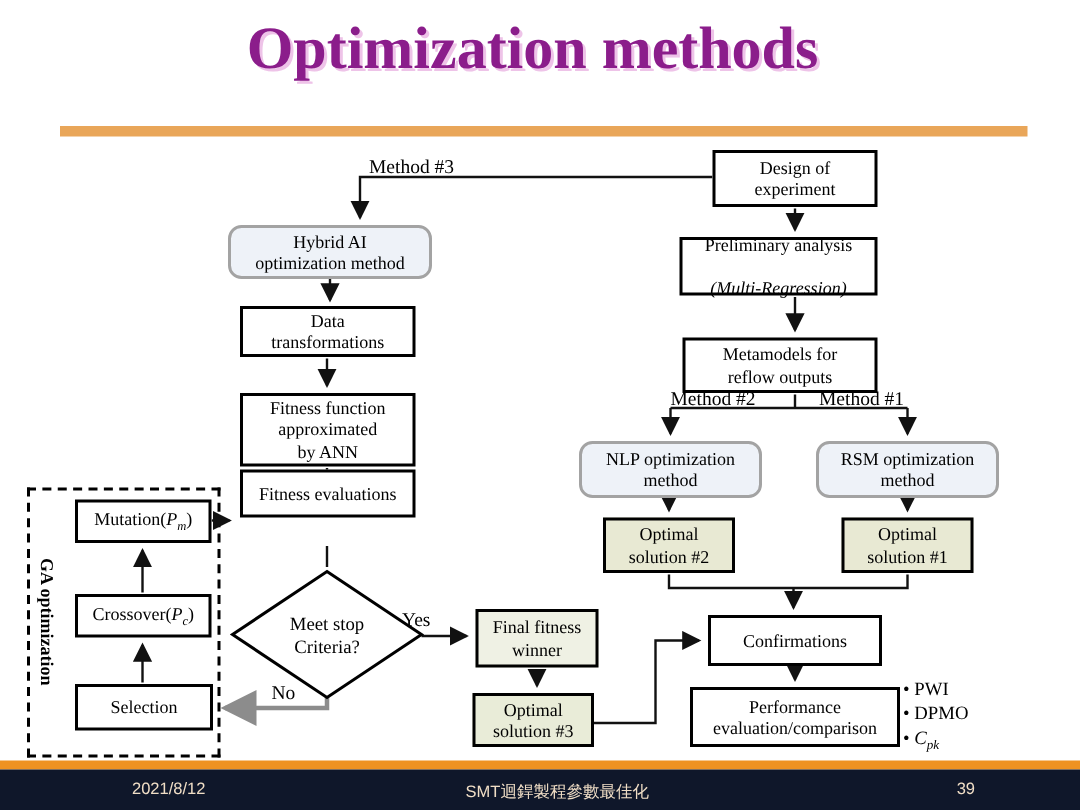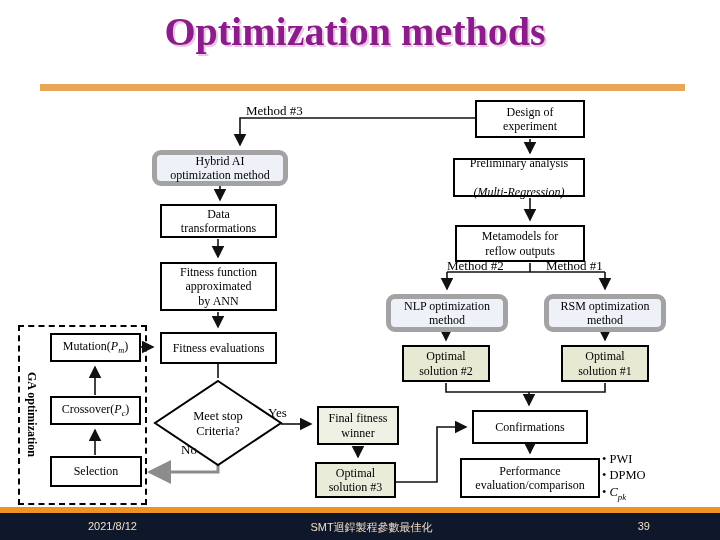--- a/index.html
+++ b/index.html
@@ -7,21 +7,21 @@
          font-family:"Liberation Serif",serif;}
   .title{position:absolute;top:8px;left:0;right:10px;text-align:center;
          font-size:40px;font-weight:bold;color:#8b1d8b;letter-spacing:0px;
          text-shadow:2px 2px 0 #eec3e8;font-family:"Liberation Serif",serif;}
   .rule{position:absolute;left:40px;top:84px;width:645px;height:7px;background:#e9a659;}
   svg.wires{position:absolute;left:0;top:0;z-index:5;}
   .box{position:absolute;z-index:10;display:flex;align-items:center;justify-content:center;
        text-align:center;background:#ffffff;border:2px solid #000;
        font:12px/1.18 "Liberation Serif",serif;color:#000;
        white-space:pre-line;box-sizing:border-box;padding:1px 2px;}
-  .rounded{border:5px solid #a3a3a3;border-radius:9px;background:#eef2f8;}
+  .rounded{border:2px solid #a3a3a3;border-radius:9px;background:#eef2f8;}
   .khaki{background:#e8e9d3;}
   .green{background:#eff1e4;}
   .olive{background:#e9ecd8;}
   .ga{position:absolute;z-index:4;border:2px dashed #000;background:transparent;box-sizing:border-box;}
   .ga-label{position:absolute;z-index:6;width:160px;text-align:center;
             font:bold 12px "Liberation Serif",serif;transform:rotate(90deg);}
   .lbl{position:absolute;z-index:12;font:13px "Liberation Serif",serif;color:#000;}
   .diamond-text{position:absolute;z-index:12;text-align:center;white-space:pre-line;
                 font:12.5px/1.2 "Liberation Serif",serif;}
   .bullets{position:absolute;z-index:12;font:12.5px/1.3 "Liberation Serif",serif;}
@@ -109,42 +109,42 @@
     <div class="row"><span>•</span> <i>C</i><sub><i>pk</i></sub></div>
   </div>
 
   <div class="box rounded" style="left:152px;top:150px;width:136px;height:36px;"><span>Hybrid AI
 optimization method</span></div>
   <div class="box" style="left:160px;top:204px;width:117px;height:34px;"><span>Data
 transformations</span></div>
   <div class="box" style="left:160px;top:262px;width:117px;height:49px;"><span>Fitness function
 approximated
 by ANN</span></div>
-  <div class="box" style="left:160px;top:332px;width:117px;height:32px;align-items:center;"><span>Fitness evaluations</span></div>
+  <div class="box" style="left:160px;top:313px;width:117px;height:32px;align-items:center;"><span>Fitness evaluations</span></div>
 
   <div class="box" style="left:50px;top:333px;width:91px;height:29px;">
     <span><span>Mutation(</span><i>P</i><sub><i>m</i></sub><span>)</span></span>
   </div>
   <div class="box" style="left:50px;top:396px;width:91px;height:29px;">
     <span><span>Crossover(</span><i>P</i><sub><i>c</i></sub><span>)</span></span>
   </div>
   <div class="box" style="left:50px;top:456px;width:92px;height:31px;"><span>Selection</span></div>
 
   <div class="diamond-text" style="left:166px;top:409px;width:104px;">Meet stop
 Criteria?</div>
   <div class="box green" style="left:317px;top:406px;width:82px;height:39px;"><span>Final fitness
 winner</span></div>
   <div class="box olive" style="left:315px;top:462px;width:81px;height:36px;"><span>Optimal
 solution #3</span></div>
 
   <div class="lbl" style="left:246px;top:103px;">Method #3</div>
   <div class="lbl" style="left:447px;top:258px;">Method #2</div>
   <div class="lbl" style="left:546px;top:258px;">Method #1</div>
   <div class="lbl" style="left:268px;top:405px;">Yes</div>
-  <div class="lbl" style="left:181px;top:442px;">No</div>
+  <div class="lbl" style="left:181px;top:454px;">No</div>
 
   <div class="footer-strip"></div>
   <div class="footer-bar">
     <span class="footer-date">2021/8/12</span>
     <span class="footer-course">SMT迴銲製程參數最佳化</span>
     <span class="footer-page">39</span>
   </div>
 
 </div>
 

